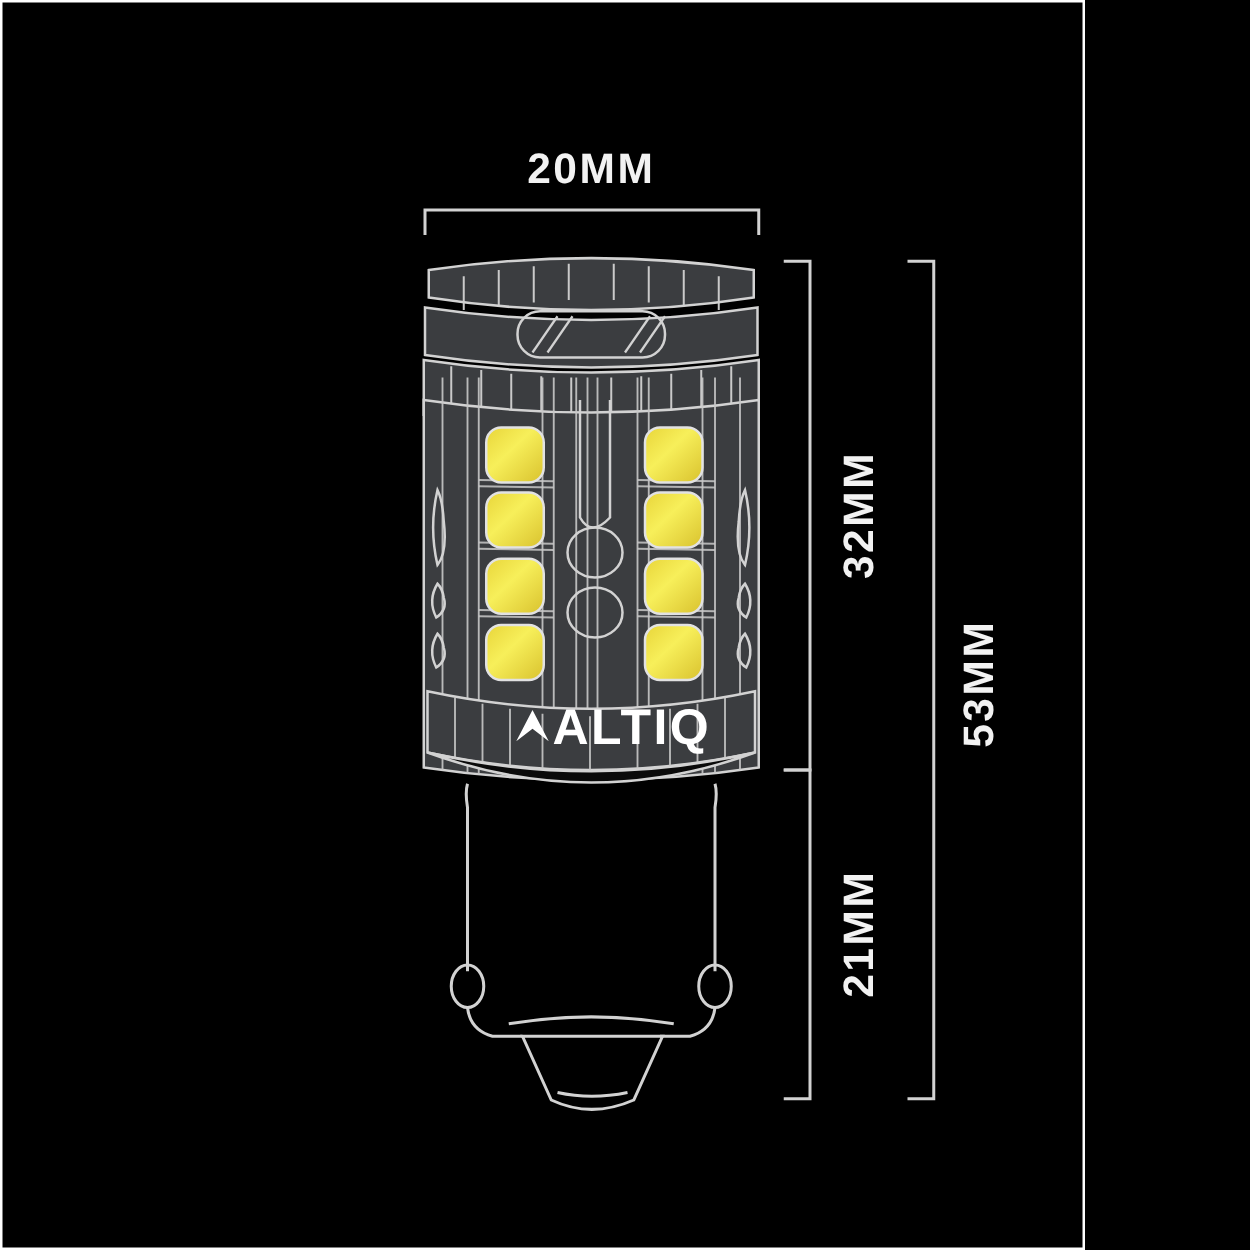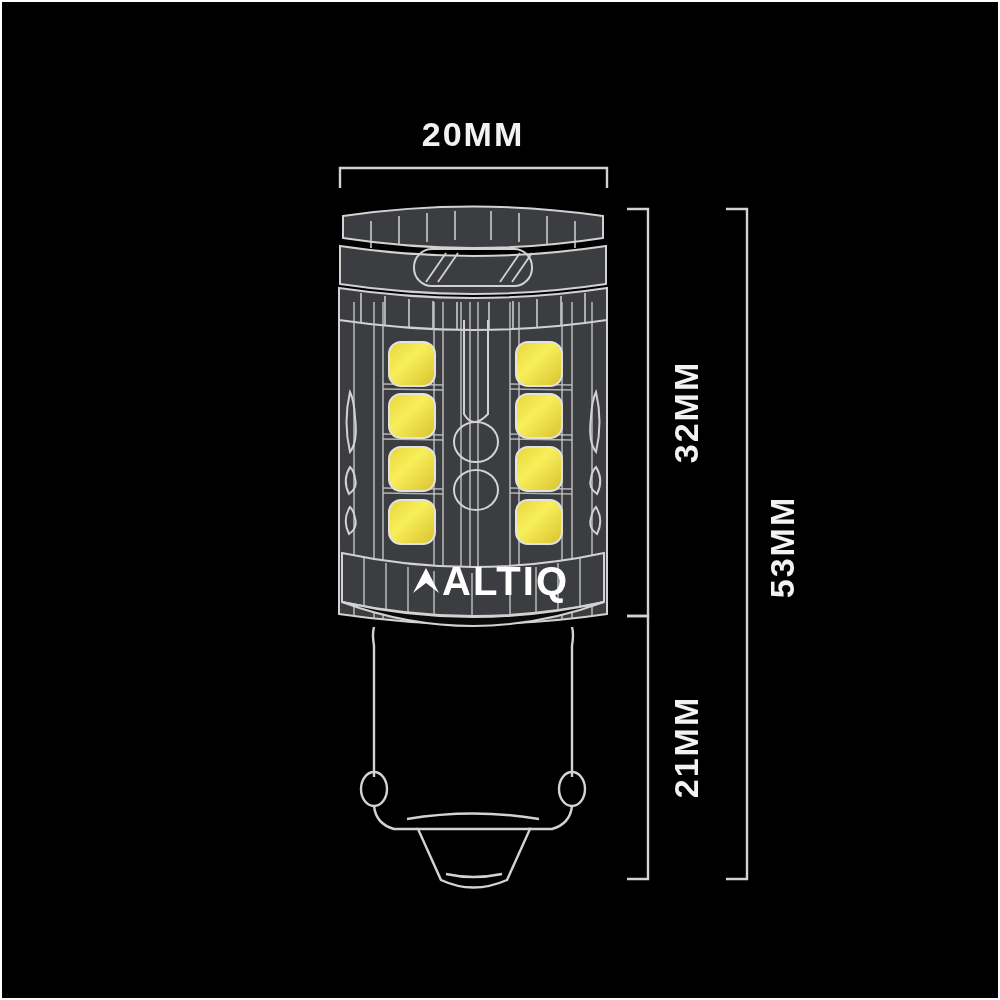--- a/index.html
+++ b/index.html
@@ -1,18 +1,18 @@
 <!DOCTYPE html>
 <html><head>
 <meta charset="utf-8">
 <style>
   html,body{margin:0;padding:0;background:#000;}
   body{width:1000px;height:1000px;overflow:hidden;
        font-family:"Liberation Sans",sans-serif;}
-  #stage{position:relative;width:1000px;height:1000px;background:#000;
+  #stage{position:relative;width:868px;height:1000px;background:#000;
          box-sizing:border-box;border:2px solid #ffffff;}
   svg.full{position:absolute;left:0;top:0;width:1000px;height:1000px;display:block;}
   .dimtext{fill:#f2f2f2;font-family:"Liberation Sans",sans-serif;
            font-weight:bold;letter-spacing:2px;}
 </style>
 </head>
 <body>
 
 <div id="stage">
 

